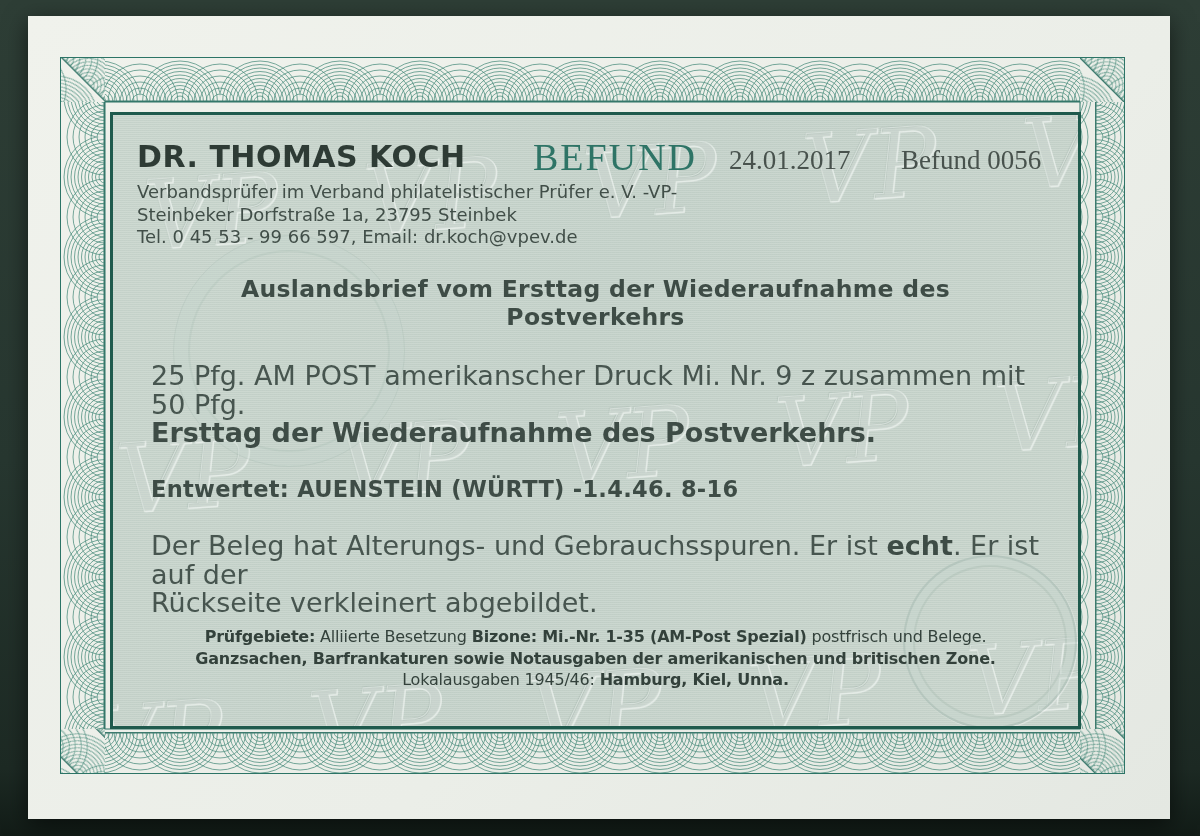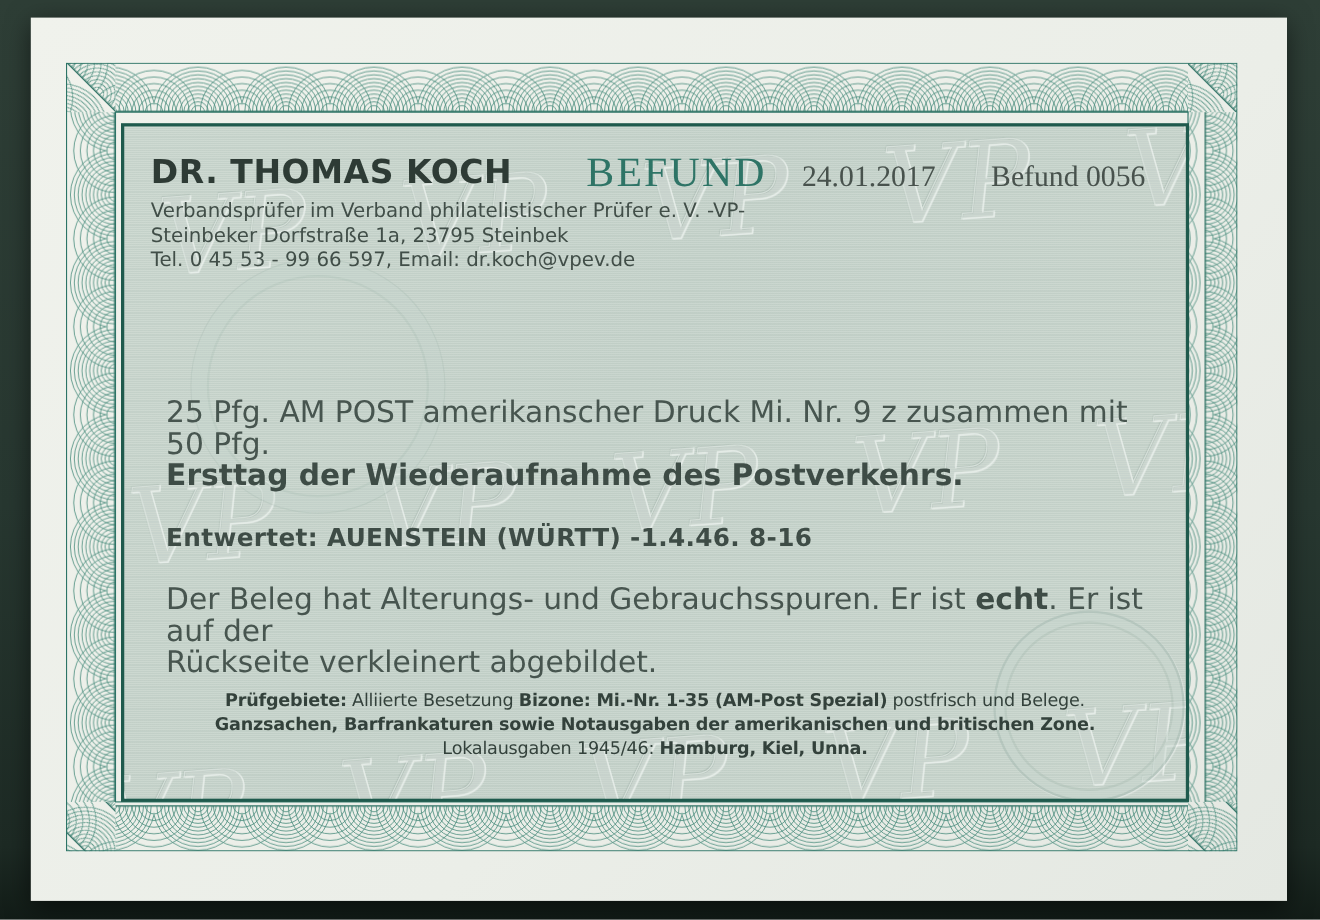--- a/index.html
+++ b/index.html
@@ -170,20 +170,24 @@
     <div class="abs name">DR. THOMAS KOCH</div>
     <div class="abs address">
       <div>Verbandsprüfer im Verband philatelistischer Prüfer e. V. -VP-</div>
       <div>Steinbeker Dorfstraße 1a, 23795 Steinbek</div>
       <div>Tel. 0 45 53 - 99 66 597, Email: dr.koch@vpev.de</div>
     </div>
     <div class="abs befund-title">BEFUND</div>
     <div class="abs doc-date">24.01.2017</div>
     <div class="abs doc-no">Befund 0056</div>
 
+    <div class="abs heading">
+      <div>Auslandsbrief vom Ersttag der Wiederaufnahme des</div>
+      <div>Postverkehrs</div>
+    </div>
 
     <div class="abs para p1">
       <div>25 Pfg. AM POST amerikanscher Druck Mi. Nr. 9 z zusammen mit 50 Pfg.</div>
       <div class="bold-line">Ersttag der Wiederaufnahme des Postverkehrs.</div>
     </div>
 
     <div class="abs cancel">Entwertet: AUENSTEIN (WÜRTT) -1.4.46. 8-16</div>
 
     <div class="abs para p2">
       <div><span>Der Beleg hat Alterungs- und Gebrauchsspuren. Er ist </span><span class="bold">echt</span><span>. Er ist auf der</span></div>

